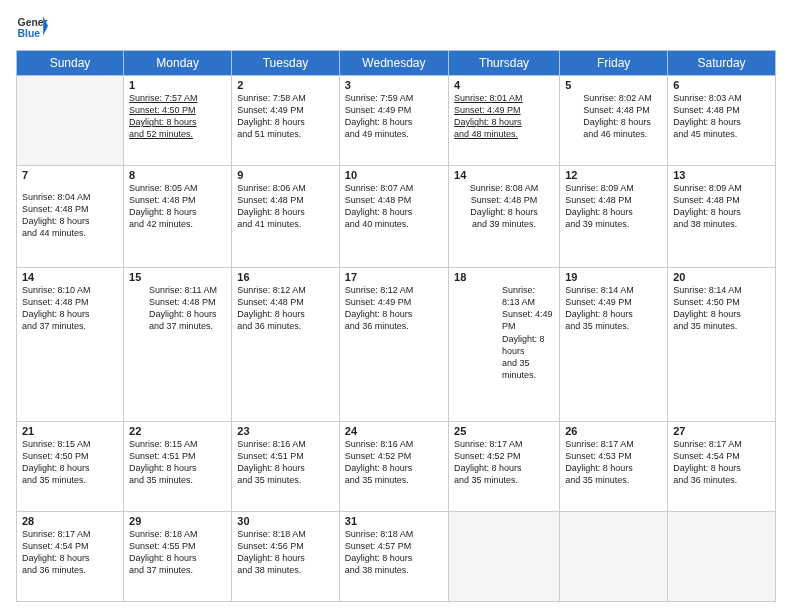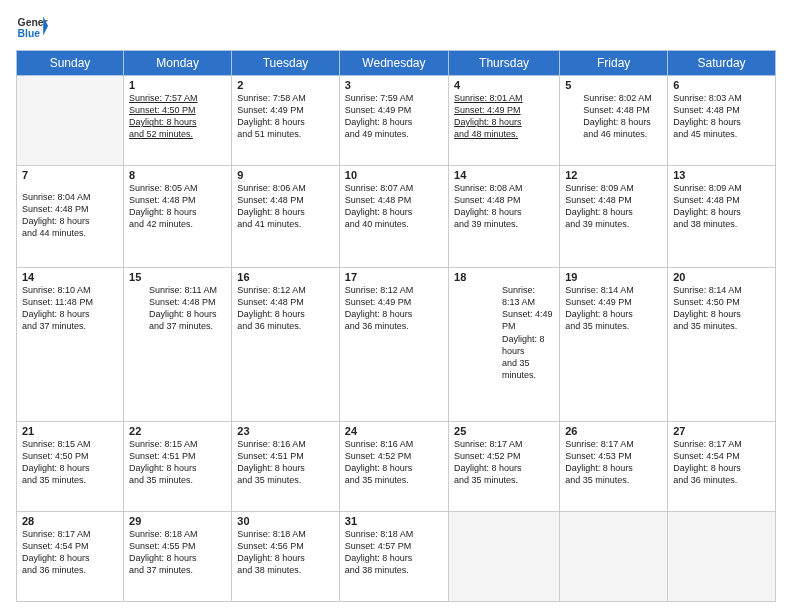--- a/index.html
+++ b/index.html
@@ -185,21 +185,21 @@
           </td>
           <td>
             <span class="day-num">10</span>
             <div class="day-info" style="white-space: pre-line;">Sunrise: 8:07 AM
 Sunset: 4:48 PM
 Daylight: 8 hours
 and 40 minutes.</div>
           </td>
           <td>
             <span class="day-num">14</span>
-            <div class="day-info" style="white-space: pre-line;">Sunrise: 8:08 AM
+            <div class="day-info" style="white-space: pre-line; text-align: center;">Sunrise: 8:08 AM
 Sunset: 4:48 PM
 Daylight: 8 hours
 and 39 minutes.</div>
           </td>
           <td>
             <span class="day-num">12</span>
             <div class="day-info" style="white-space: pre-line;">Sunrise: 8:09 AM
 Sunset: 4:48 PM
 Daylight: 8 hours
 and 39 minutes.</div>
@@ -209,21 +209,21 @@
             <div class="day-info" style="white-space: pre-line;">Sunrise: 8:09 AM
 Sunset: 4:48 PM
 Daylight: 8 hours
 and 38 minutes.</div>
           </td>
         </tr>
         <tr>
           <td>
             <span class="day-num">14</span>
             <div class="day-info" style="white-space: pre-line;">Sunrise: 8:10 AM
-Sunset: 11:48 PM
+Sunset: 4:48 PM
 Daylight: 8 hours
 and 37 minutes.</div>
           </td>
           <td>
             <span class="day-num">15</span>
             <div class="day-info" style="white-space: pre-line; margin-left: 20px;">Sunrise: 8:11 AM
 Sunset: 4:48 PM
 Daylight: 8 hours
 and 37 minutes.</div>
           </td>

